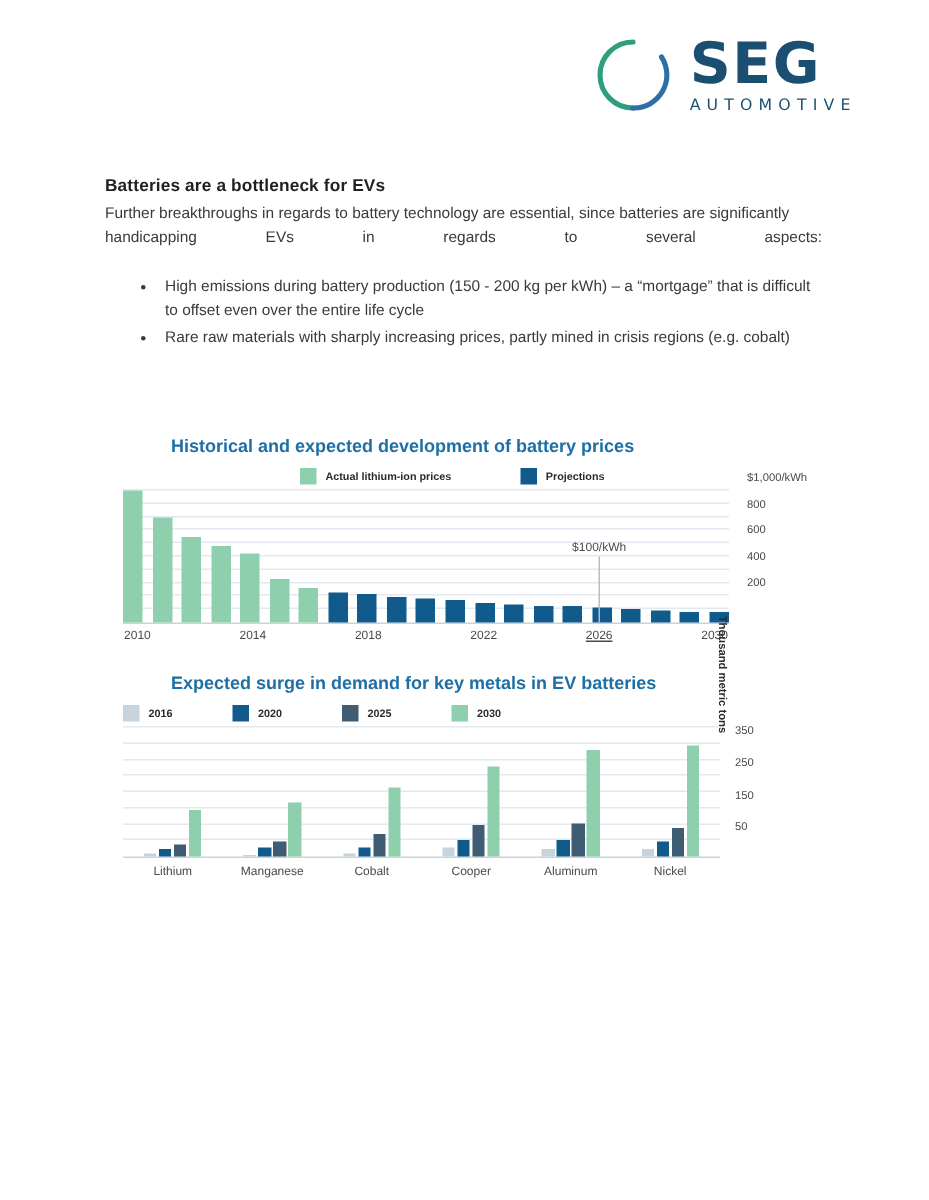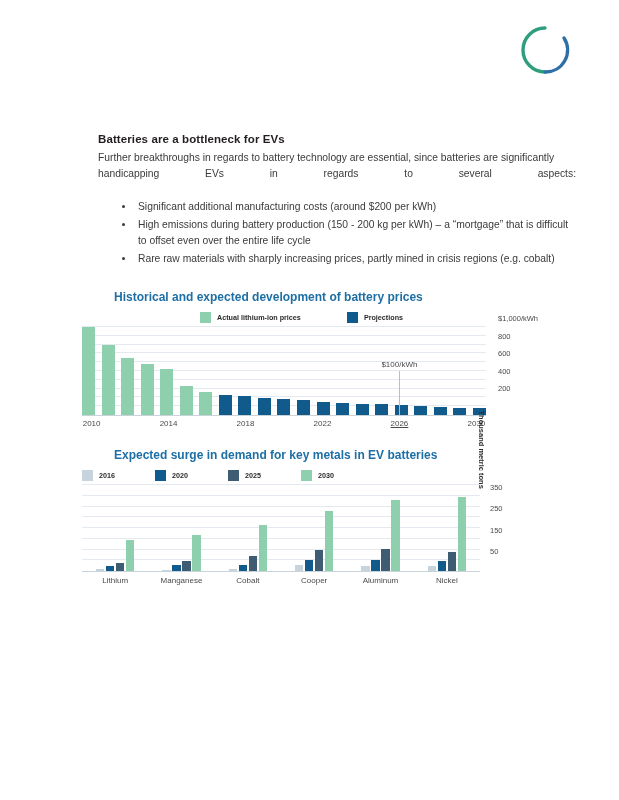--- a/index.html
+++ b/index.html
@@ -38,21 +38,21 @@
   .logo-auto {
     font-size: 10.5px;
     letter-spacing: 4.1px;
     color: #1b4f72;
     text-align: center;
     margin-top: 3px;
     font-family: "DejaVu Sans", sans-serif;
   }
 
   
-  .content { position: absolute; left: 70px; top: 133px; width: 478px; margin-left: 28px; }
+  .content { position: absolute; left: 70px; top: 118px; width: 478px; }
   .doc-title {
     font-size: 11.5px;
     font-weight: bold;
     color: #231f20;
     margin: 0 0 5px 0;
     letter-spacing: 0.1px;
   }
   .intro {
     font-size: 10.3px;
     line-height: 15.5px;
@@ -219,31 +219,34 @@
 </head>
 <body>
 
 <div class="logo-wrap">
   <div class="logo-mark">
     <svg viewBox="0 0 52 52" width="52" height="52" aria-hidden="true">
       <path d="M26 4 A22 22 0 0 0 26 48" fill="none" stroke="#2e9e7e" stroke-width="3.4" stroke-linecap="round"></path>
       <path d="M26 48 A22 22 0 0 0 45 14" fill="none" stroke="#2f6fa8" stroke-width="3.4" stroke-linecap="round"></path>
     </svg>
   </div>
+  <div class="logo-text">
+    <span class="logo-seg">SEG</span>
+    <span class="logo-auto">AUTOMOTIVE</span>
+  </div>
 </div>
 
 <div class="content">
   <h1 class="doc-title">Batteries are a bottleneck for EVs</h1>
   <p class="intro">
     <span>Further breakthroughs in regards to battery technology are essential, since batteries are significantly</span>
     <span class="line2">handicapping EVs in regards to several aspects:</span>
   </p>
 
   <ul class="bullets">
-    <li>Significant additional manufacturing costs (around $200 per kWh)</li>
     <li>High emissions during battery production (150 - 200 kg per kWh) – a “mortgage” that is difficult to offset even over the entire life cycle</li>
     <li>Rare raw materials with sharply increasing prices, partly mined in crisis regions (e.g. cobalt)</li>
   </ul>
 </div>
 
 <div class="chart-block" id="block1" style="top:290px;">
   <div class="chart-title">Historical and expected development of battery prices</div>
 
   <div class="legend" id="chart1-legend">
     <div class="legend-item">

